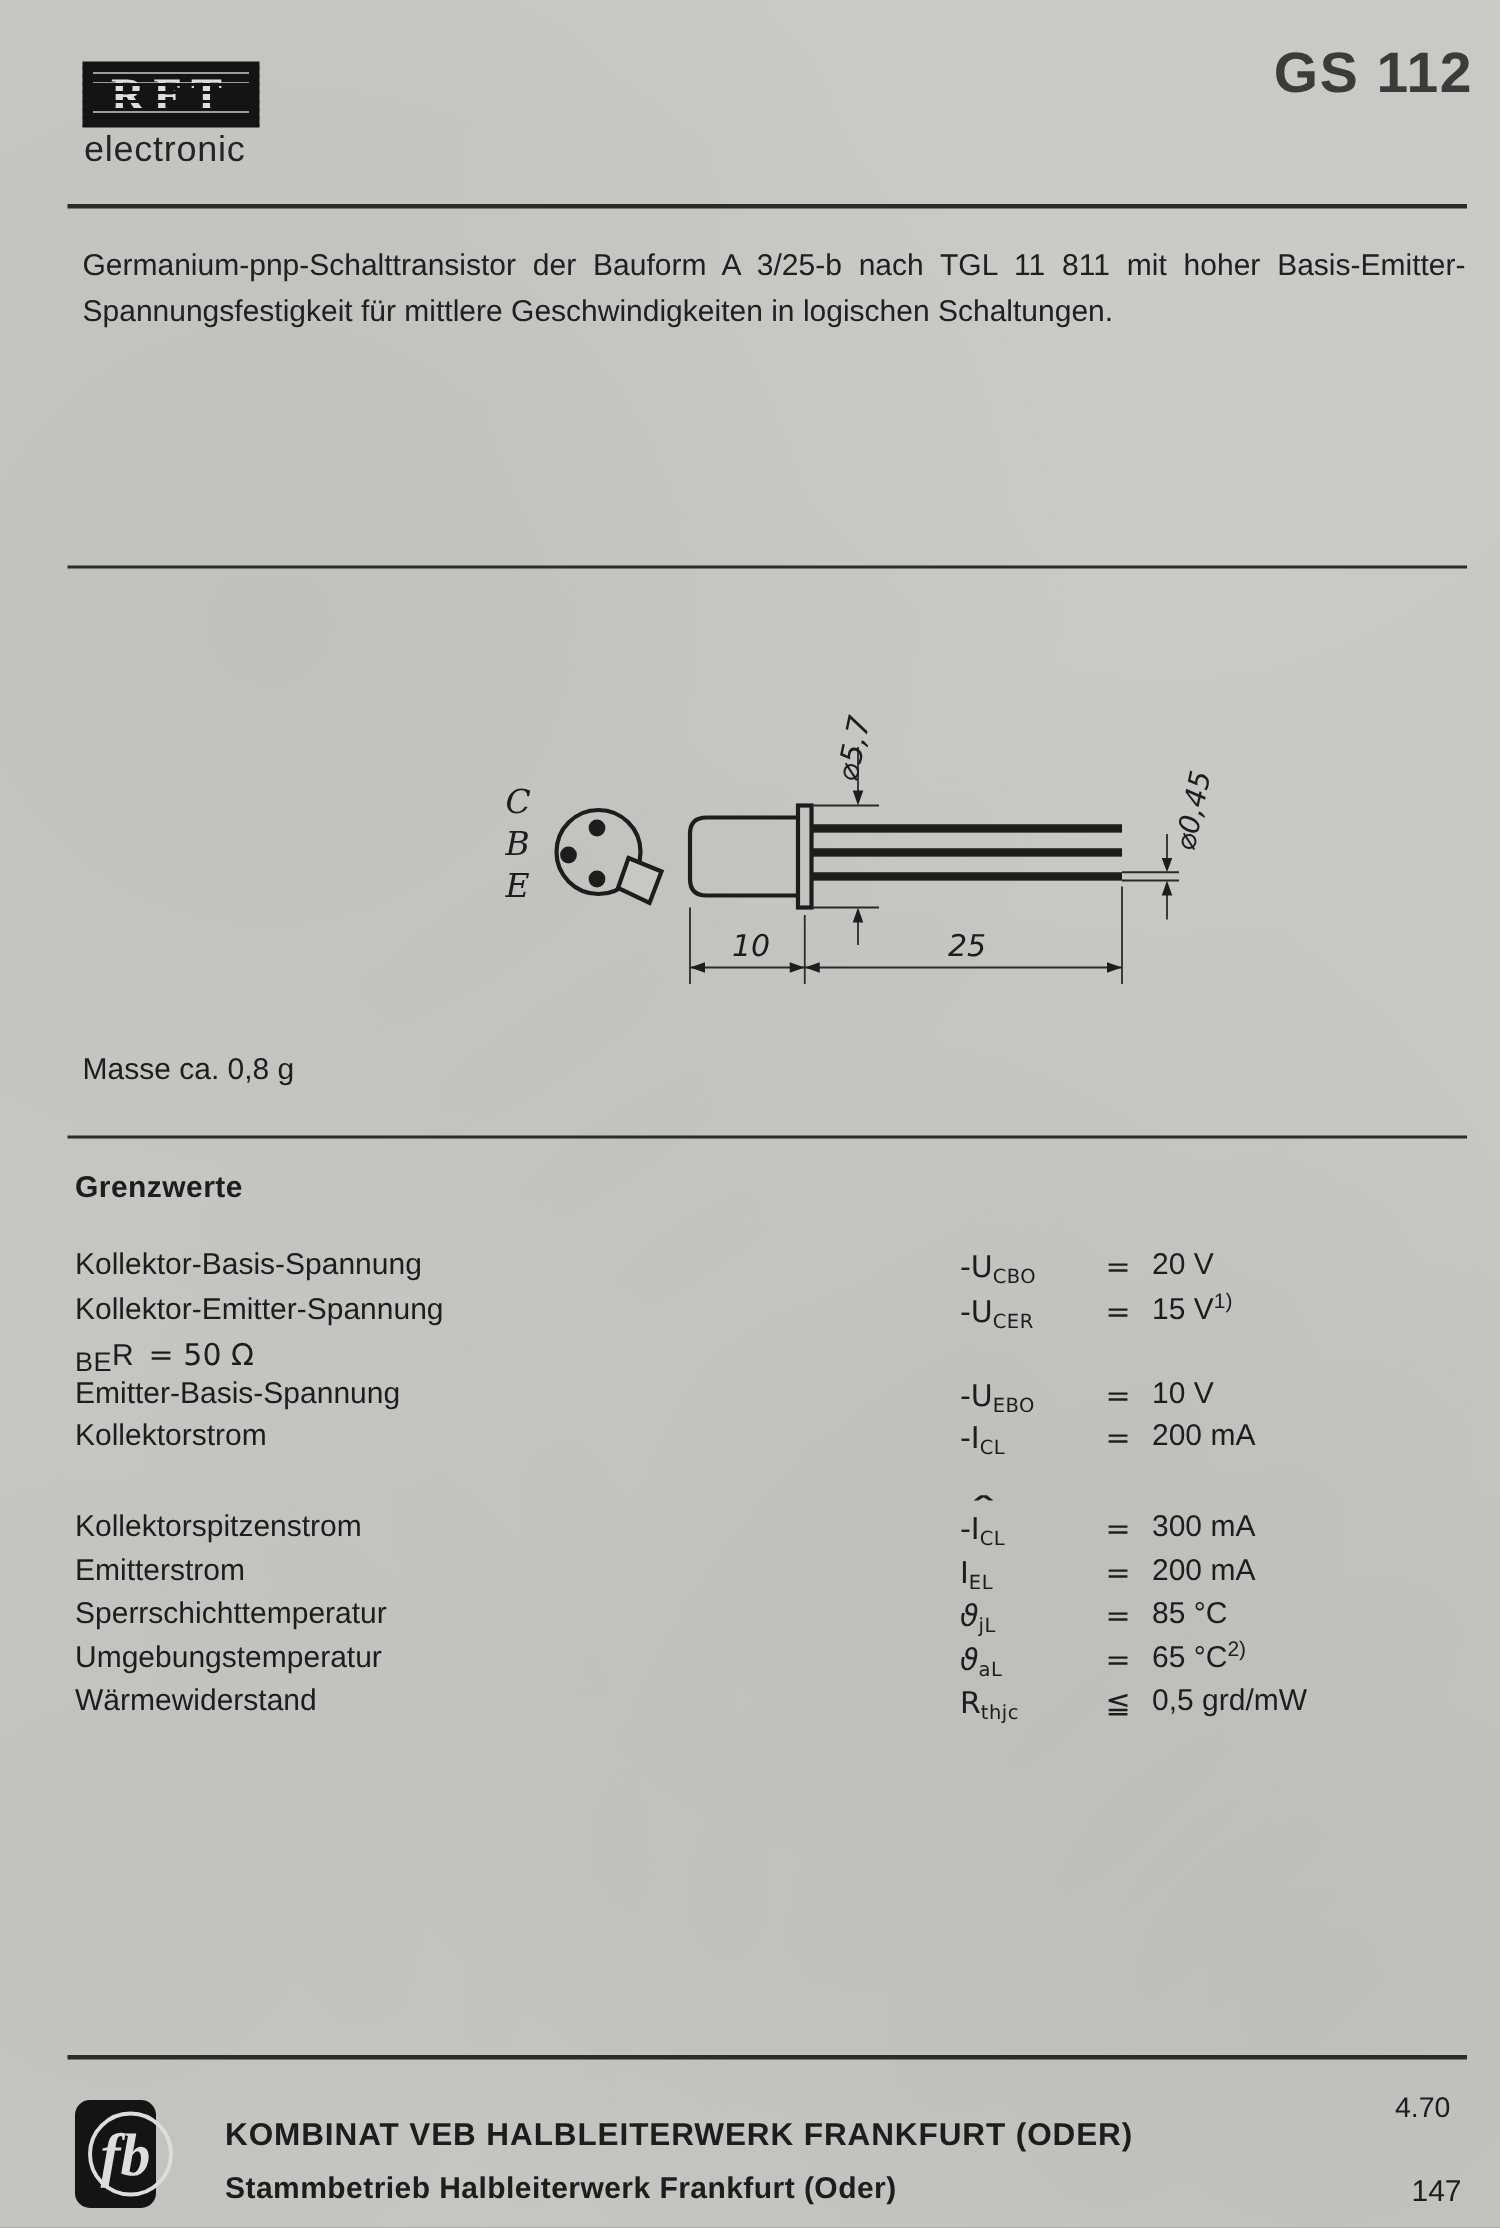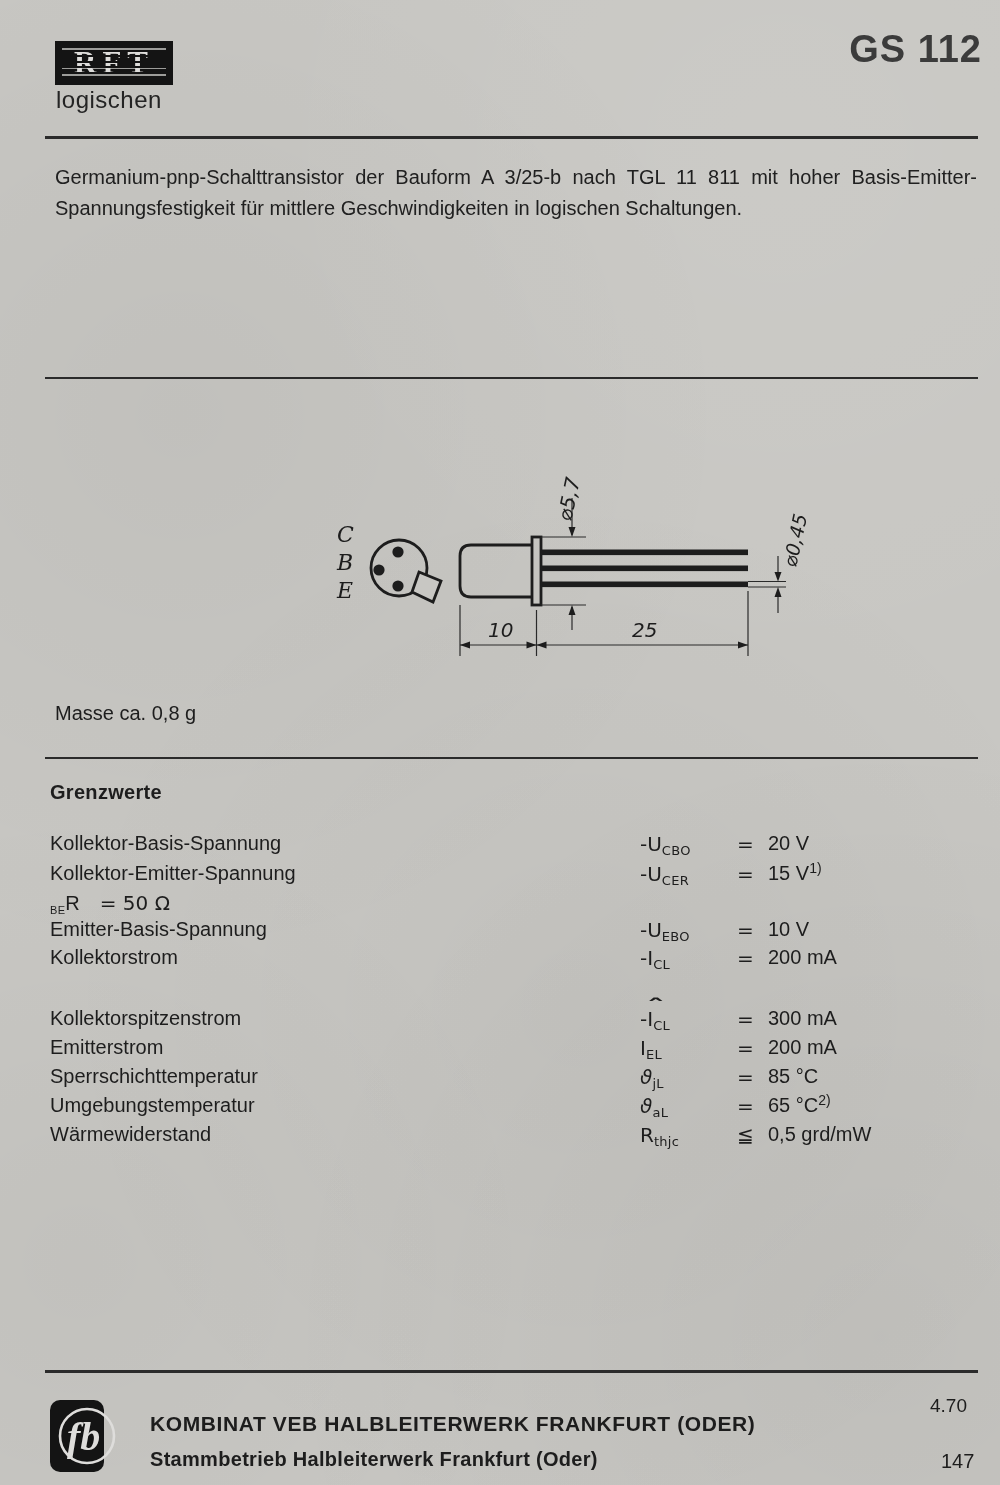--- a/index.html
+++ b/index.html
@@ -45,44 +45,44 @@
   .mass-note{position:absolute;left:55px;top:702px;font-size:20px;}
   .limits-heading{position:absolute;left:50px;top:781px;font-size:20px;font-weight:bold;letter-spacing:.3px;}
 
   
   .trow{position:absolute;left:0;width:100%;height:30px;font-size:20px;white-space:nowrap;}
   .tname{position:absolute;left:50px;}
   .tsym{position:absolute;left:628px;font-family:"DejaVu Sans",sans-serif;margin-left:12px;}
   .trel{position:absolute;left:737px;font-family:"DejaVu Sans",sans-serif;}
   .tval{position:absolute;left:768px;}
   .sub{font-size:13px;position:relative;top:4px;letter-spacing:.3px;}
-  .presub{font-size:11px;position:relative;top:4px;letter-spacing:.3px;}
+  .presub{font-size:18px;position:relative;top:4px;letter-spacing:.3px;}
   .sup{font-size:14px;position:relative;top:-7px;}
   .hat{position:absolute;top:-12px;left:11px;font-size:19px;font-weight:bold;transform:scaleX(1.9);}
-  .rest{margin-left:20px;}
+  .rest{margin-left:10px;}
   .omega{font-family:"DejaVu Sans",sans-serif;}
 
   
   .footer-logo{position:absolute;left:50px;top:1400px;width:54px;height:72px;background:#141414;border-radius:10px;}
   .footer-line1{position:absolute;left:150px;top:1412px;font-size:21px;font-weight:bold;letter-spacing:.6px;}
   .footer-line2{position:absolute;left:150px;top:1448px;font-size:20px;font-weight:bold;letter-spacing:.3px;}
   .footer-date{position:absolute;left:930px;top:1395px;font-size:19px;}
   .footer-page{position:absolute;left:941px;top:1450px;font-size:20px;}
 </style>
 </head>
 <body>
 
 <div class="page">
 
   <div class="logo-box">
     <div class="logo-lines"></div>
     <span class="logo-text">RFT</span>
     <div class="logo-stripes"></div>
   </div>
-  <div class="electronic">logischen</div>
+  <div class="electronic">electronic</div>
   <div class="part-number">GS 112</div>
   <div class="rule thick" style="top:136px"></div>
 
   <div class="description">Germanium-pnp-Schalttransistor der Bauform A 3/25-b nach TGL 11 811 mit hoher Basis-Emitter-Spannungsfestigkeit für mittlere Geschwindigkeiten in logischen Schaltungen.</div>
   <div class="rule thin" style="top:377px"></div>
 
   <div class="drawing">
     <svg width="560" height="215" viewBox="0 0 560 215">
 
       <circle cx="99" cy="108" r="28" class="dwg-stroke" stroke-width="2.8"></circle>

